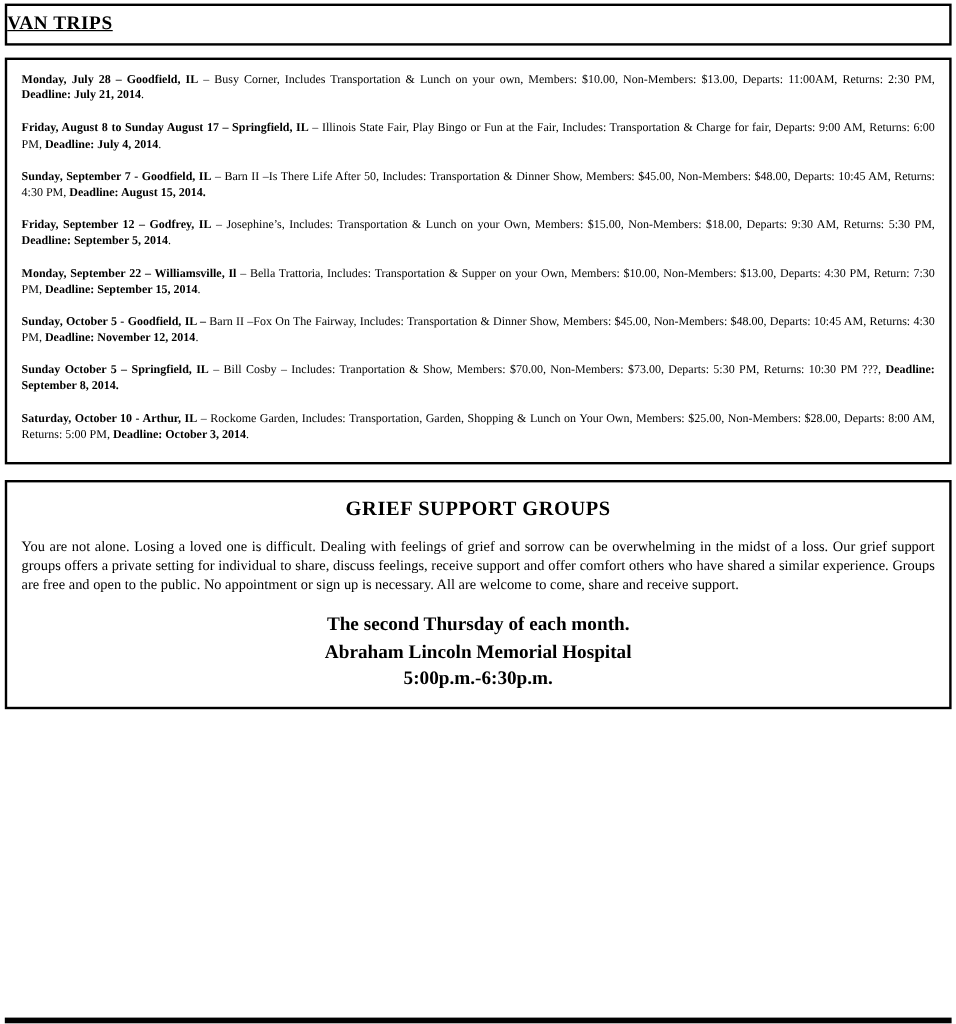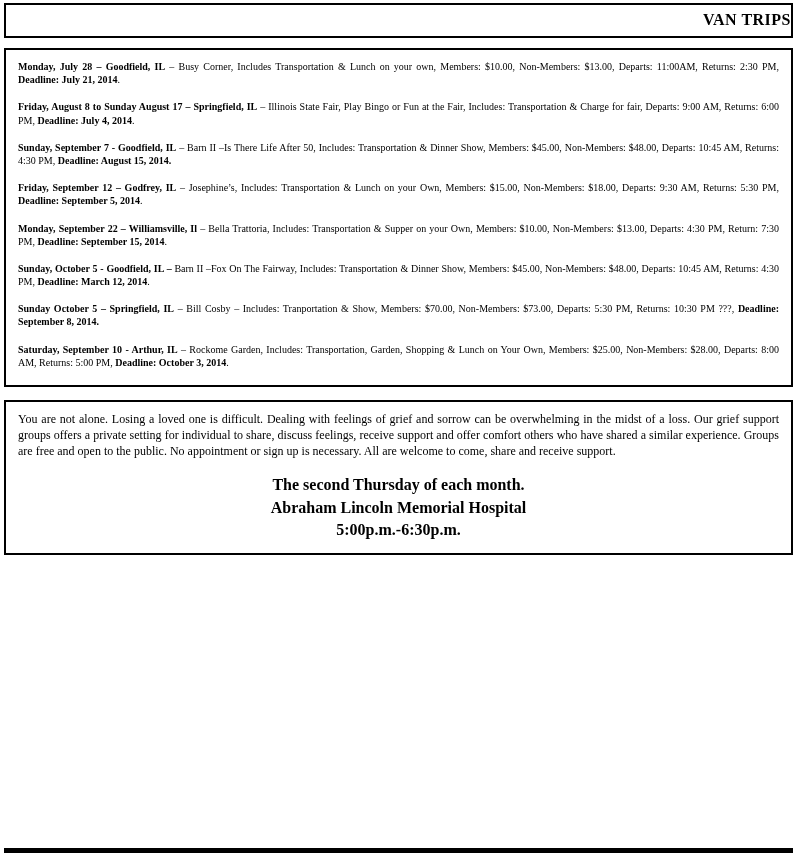--- a/index.html
+++ b/index.html
@@ -12,21 +12,22 @@
     color: #000;
     font-family: "Liberation Serif", serif;
   }
   .box {
     border: 2px solid #000;
     background: #fff;
   }
   .header-box {
     margin: 3px 4px 0 4px;
     padding: 6px 0 7px 0;
-    text-align: right;
+    text-align: left;
+    text-decoration: underline;
   }
   .header-title {
     font-weight: bold;
     font-size: 16px;
     letter-spacing: 0.5px;
   }
   .trips-box {
     margin: 10px 4px 0 4px;
     padding: 10px 12px 14px 12px;
   }
@@ -88,27 +89,28 @@
   <p class="entry"><strong>Monday, July 28 – Goodfield, IL</strong><span> – Busy Corner, Includes Transportation &amp; Lunch on your own, Members: $10.00, Non-Members: $13.00, Departs: 11:00AM, Returns: 2:30 PM, </span><strong>Deadline: July 21, 2014</strong><span>.</span></p>
 
   <p class="entry"><strong>Friday, August 8 to Sunday August 17 – Springfield, IL</strong><span> – Illinois State Fair, Play Bingo or Fun at the Fair, Includes: Transportation &amp; Charge for fair, Departs: 9:00 AM, Returns: 6:00 PM, </span><strong>Deadline: July 4, 2014</strong><span>.</span></p>
 
   <p class="entry"><strong>Sunday, September 7 - Goodfield, IL</strong><span> – Barn II –Is There Life After 50, Includes: Transportation &amp; Dinner Show, Members: $45.00, Non-Members: $48.00, Departs: 10:45 AM, Returns: 4:30 PM, </span><strong>Deadline: August 15, 2014.</strong><span></span></p>
 
   <p class="entry"><strong>Friday, September 12 – Godfrey, IL</strong><span> – Josephine’s, Includes: Transportation &amp; Lunch on your Own, Members: $15.00, Non-Members: $18.00, Departs: 9:30 AM, Returns: 5:30 PM,  </span><strong>Deadline: September 5, 2014</strong><span>.</span></p>
 
   <p class="entry"><strong>Monday, September 22 – Williamsville, Il</strong><span> – Bella Trattoria, Includes: Transportation &amp; Supper on your Own, Members: $10.00, Non-Members: $13.00, Departs: 4:30 PM, Return: 7:30 PM, </span><strong>Deadline: September 15, 2014</strong><span>.</span></p>
 
-  <p class="entry"><strong>Sunday, October 5 - Goodfield, IL –</strong><span> Barn II –Fox On The Fairway, Includes: Transportation &amp; Dinner Show, Members: $45.00, Non-Members: $48.00, Departs: 10:45 AM, Returns: 4:30 PM, </span><strong>Deadline: March 12, 2014</strong><span>.</span></p>
+  <p class="entry"><strong>Sunday, October 5 - Goodfield, IL –</strong><span> Barn II –Fox On The Fairway, Includes: Transportation &amp; Dinner Show, Members: $45.00, Non-Members: $48.00, Departs: 10:45 AM, Returns: 4:30 PM, </span><strong>Deadline: November 12, 2014</strong><span>.</span></p>
 
   <p class="entry"><strong>Sunday October 5 – Springfield, IL</strong><span> – Bill Cosby – Includes: Tranportation &amp; Show, Members: $70.00, Non-Members: $73.00, Departs: 5:30 PM, Returns: 10:30 PM ???, </span><strong>Deadline: September 8, 2014.</strong><span></span></p>
 
-  <p class="entry"><strong>Saturday, September 10 - Arthur, IL</strong><span> – Rockome Garden, Includes: Transportation, Garden, Shopping &amp; Lunch on Your Own, Members: $25.00, Non-Members: $28.00, Departs: 8:00 AM, Returns: 5:00 PM, </span><strong>Deadline: October 3, 2014</strong><span>.</span></p>
+  <p class="entry"><strong>Saturday, October 10 - Arthur, IL</strong><span> – Rockome Garden, Includes: Transportation, Garden, Shopping &amp; Lunch on Your Own, Members: $25.00, Non-Members: $28.00, Departs: 8:00 AM, Returns: 5:00 PM, </span><strong>Deadline: October 3, 2014</strong><span>.</span></p>
 </div>
 
 <div class="box grief-box">
+  <div class="grief-title">GRIEF SUPPORT GROUPS</div>
   <p class="grief-para">You are not alone.  Losing a loved one is difficult.  Dealing with feelings of grief and sorrow can be overwhelming in the midst of a loss.  Our grief support groups offers a private setting for individual to share, discuss feelings, receive support and offer comfort others who have shared a similar experience.  Groups are free and open to the public.  No appointment or sign up is necessary.  All are welcome to come, share and receive support.</p>
   <div class="grief-line">The second Thursday of each month.</div>
   <div class="grief-line">Abraham Lincoln Memorial Hospital</div>
   <div class="grief-line">5:00p.m.-6:30p.m.</div>
 </div>
 
 <div class="next-page-edge"></div>
 
 </body></html>

